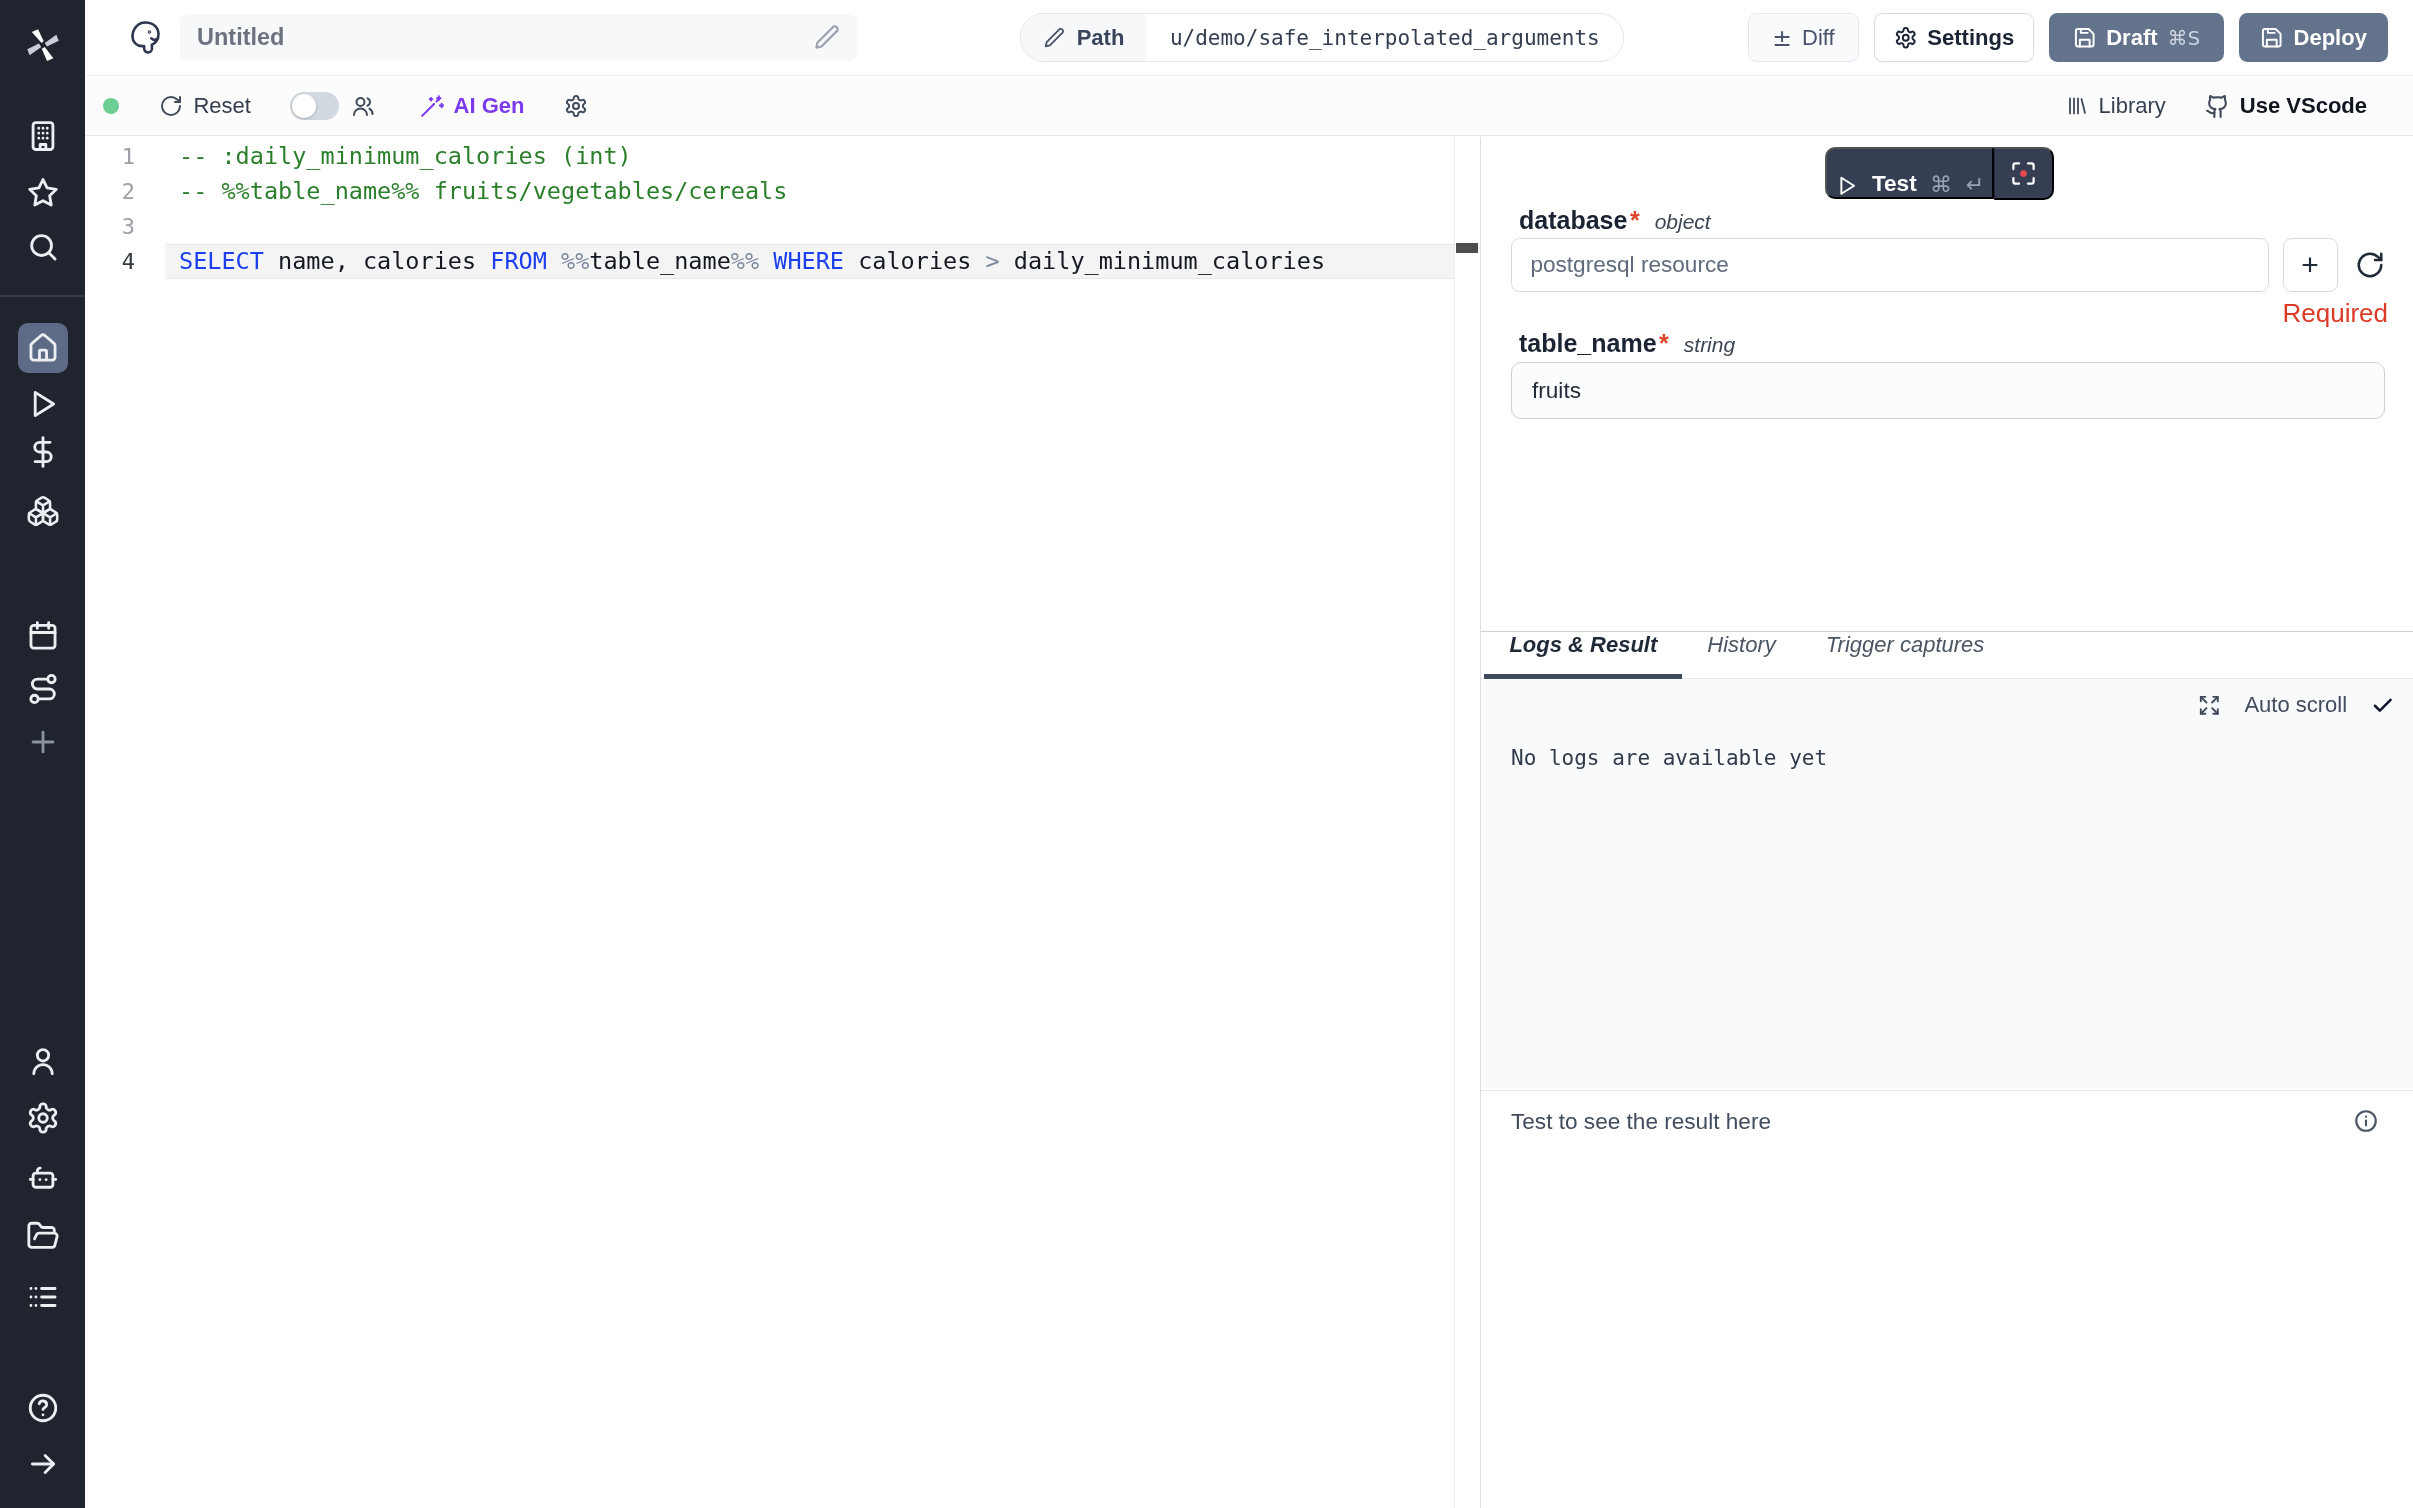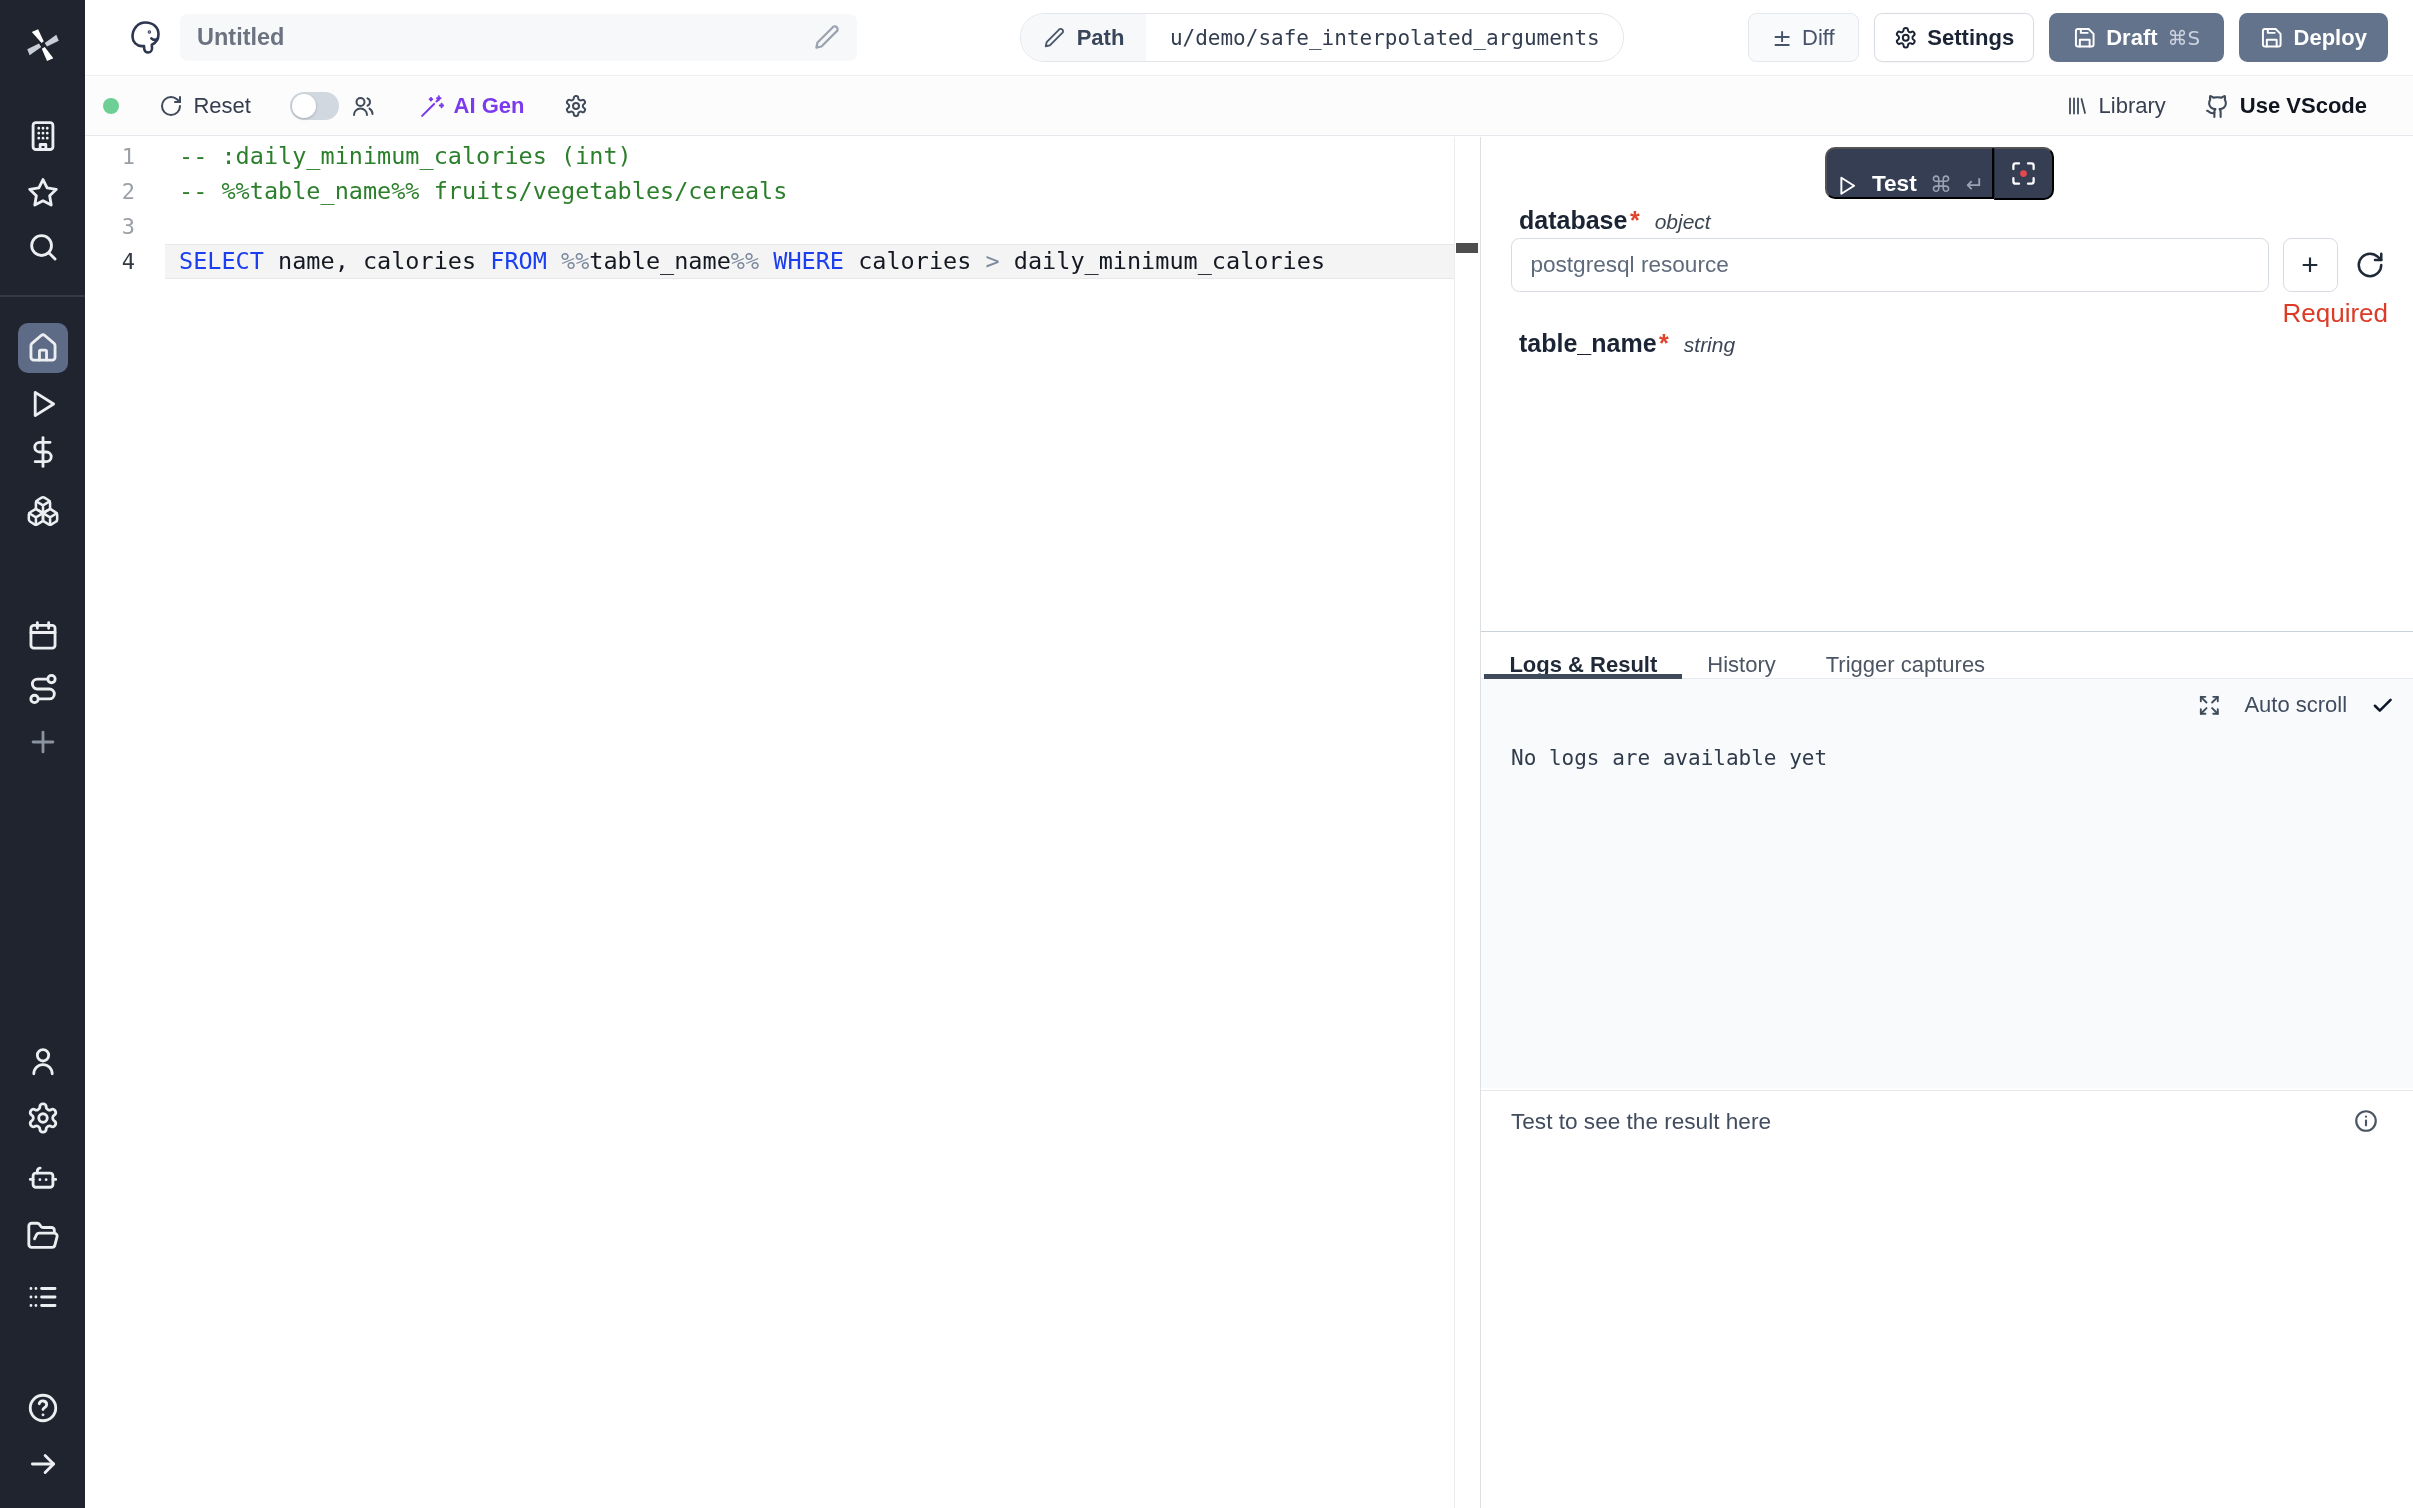--- a/index.html
+++ b/index.html
@@ -95,21 +95,21 @@
   .txt::placeholder { color:#5f6b7c; opacity:1; }
   .f1-input { flex:1; }
   .btn-plus { width:55px; height:54px; border:1.7px solid #d6dbe1; border-radius:8.4px; background:#fff; font-size:30px; font-weight:300; color:#1f2937; display:flex; align-items:center; justify-content:center; margin-left:13.4px; cursor:pointer; }
   .f1-refresh { margin-left:17px; color:#1f2937; cursor:pointer; }
   .f1-refresh svg { width:30px; height:30px; }
   .required-hint { position:absolute; top:161px; right:25px; color:#dc3b28; font-size:26px; }
   .f2-label { top:192px; }
   .f2-input { position:absolute; top:225px; left:30px; right:28.5px; height:57px; border:1.7px solid #ccd2da; border-radius:10px; background:#fbfcfd; padding:0 20px; font-size:22.6px; color:#1f2937; outline:none; font-family:"Liberation Sans",sans-serif; }
 
   .tabsbar { position:absolute; top:494px; left:0; right:0; height:48px; background:#fff; border-top:1.7px solid #ccd2d9; border-bottom:0.8px solid #e7eaee; display:flex; align-items:stretch; padding-left:3.4px; }
-  .tab { display:flex; align-items:flex-end; padding:0 25px; font-size:22px; color:#4b5563; position:relative; cursor:pointer; }
+  .tab { display:flex; align-items:flex-start; padding:0 25px; font-size:22px; color:#4b5563; position:relative; cursor:pointer;font-style:italic; }
   .tab.active { color:#1f2937; font-weight:600; }
   .tab.active::after { content:''; position:absolute; left:0; right:0; bottom:-0.8px; height:5px; background:#3f4a5a; }
 
   .logs { position:absolute; top:542px; left:0; right:0; height:409px; background:#f8fafc; }
   .logs-controls { position:absolute; top:13.4px; right:18.4px; display:flex; align-items:center; gap:24px; color:#3f4a5a; }
   .logs-controls .lc-label { font-size:22px; color:#414c5e; }
   .logs-controls svg.expand { width:22.6px; height:22.6px; }
   .logs-controls svg.check { width:23.5px; height:23.5px; color:#0f172a; stroke-width:2.6; }
   .logs-empty { position:absolute; top:67px; left:30px; font-family:"DejaVu Sans Mono",monospace; font-size:21px; color:#2f3a4a; }
 
@@ -404,20 +404,21 @@
           </svg>
       </span>
     </div>
     <div class="required-hint">Required</div>
 
     <div class="f-label f2-label">
       <span class="fname">table_name</span>
       <span class="freq">*</span>
       <span class="ftype">string</span>
     </div>
+    <input class="f2-input" type="text" value="fruits" style="">
 
     <div class="tabsbar">
       <div class="tab active">
           <span>Logs &amp; Result</span>
         </div>
       <div class="tab">
           <span>History</span>
         </div>
       <div class="tab">
           <span>Trigger captures</span>

